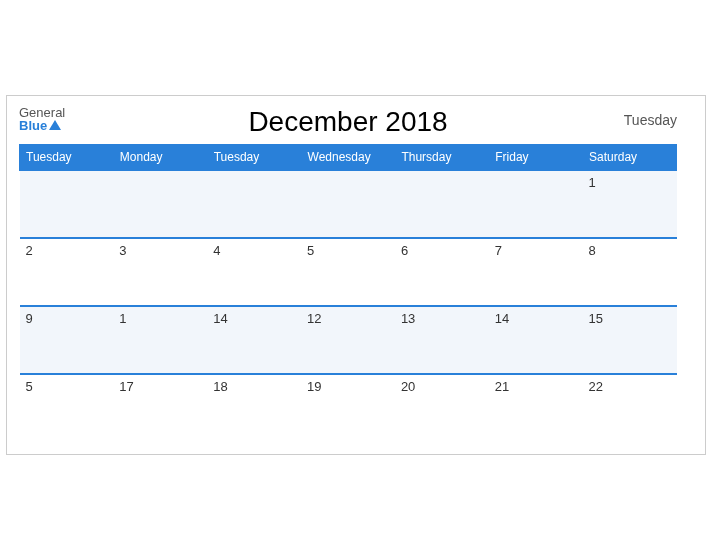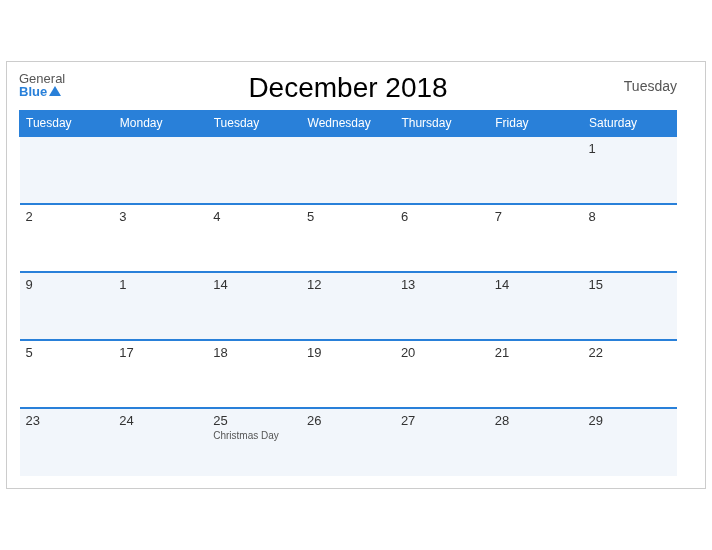--- a/index.html
+++ b/index.html
@@ -215,39 +215,15 @@
           <td>
             <span class="day-number">20</span>
           </td>
           <td>
             <span class="day-number">21</span>
           </td>
           <td>
             <span class="day-number">22</span>
           </td>
         </tr>
-        <tr>
-          <td>
-            <span class="day-number">23</span>
-          </td>
-          <td>
-            <span class="day-number">24</span>
-          </td>
-          <td>
-            <span class="day-number">25</span>
-            <span class="holiday-label">Christmas Day</span>
-          </td>
-          <td>
-            <span class="day-number">26</span>
-          </td>
-          <td>
-            <span class="day-number">27</span>
-          </td>
-          <td>
-            <span class="day-number">28</span>
-          </td>
-          <td>
-            <span class="day-number">29</span>
-          </td>
-        </tr>
       </tbody>
   </table>
 </div>
 
 </body></html>

